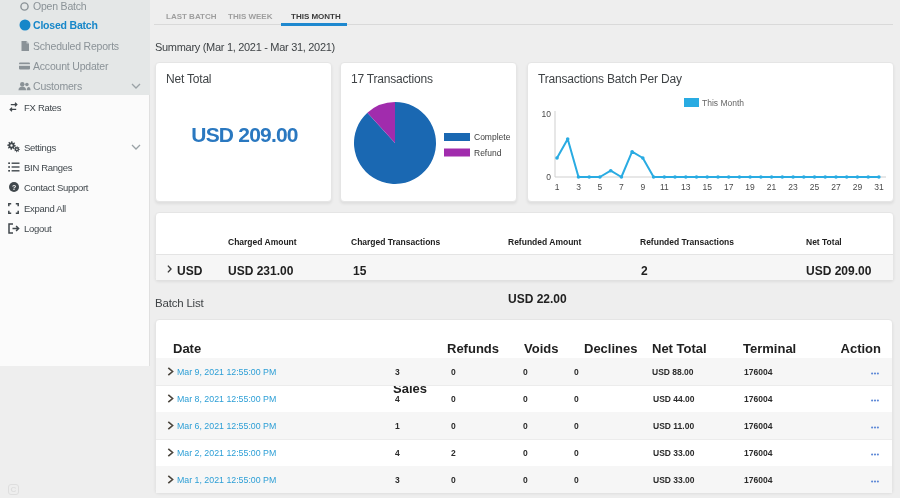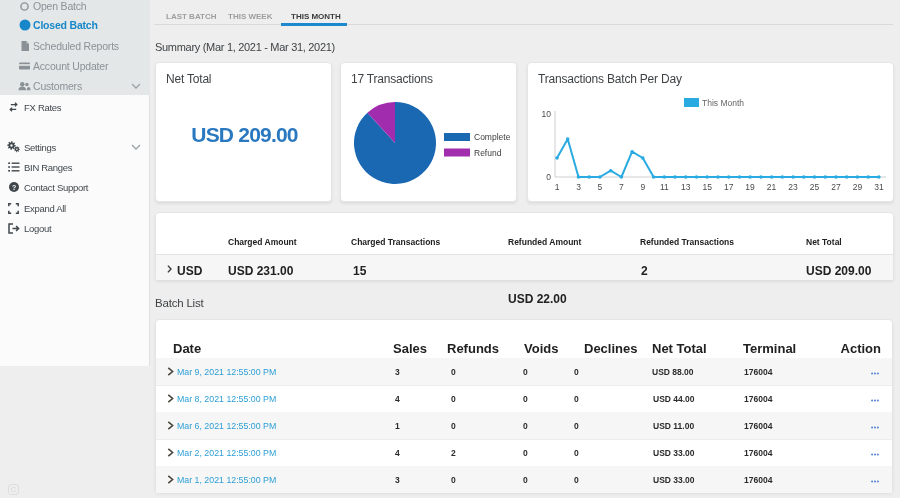--- a/index.html
+++ b/index.html
@@ -291,21 +291,21 @@
      <div class="sd" style="left:352px;margin-top:28px;">USD 22.00</div>
      <div class="sd" style="left:485px;">2</div>
      <div class="sd" style="left:650px;">USD 209.00</div>
    </div>
  </div>
 
  <div id="batchh">Batch List</div>
 
  <div class="card" id="batchcard">
    <div class="bh" style="left:17px;">Date</div>
-   <div class="bh" style="left:237px;">Sales</div>
+   <div class="bh" style="left:237px;margin-top:40px;">Sales</div>
    <div class="bh" style="left:291px;">Refunds</div>
    <div class="bh" style="left:368px;">Voids</div>
    <div class="bh" style="left:420px;margin-left:8px;">Declines</div>
    <div class="bh" style="left:496px;">Net Total</div>
    <div class="bh" style="left:587px;">Terminal</div>
    <div class="bh" style="right:11px;">Action</div>
    <div class="hdrline"></div>
 
    <div class="brow g" style="top:38px;">
      <div class="bchev"><svg width="7" height="9" viewBox="0 0 7 9">

